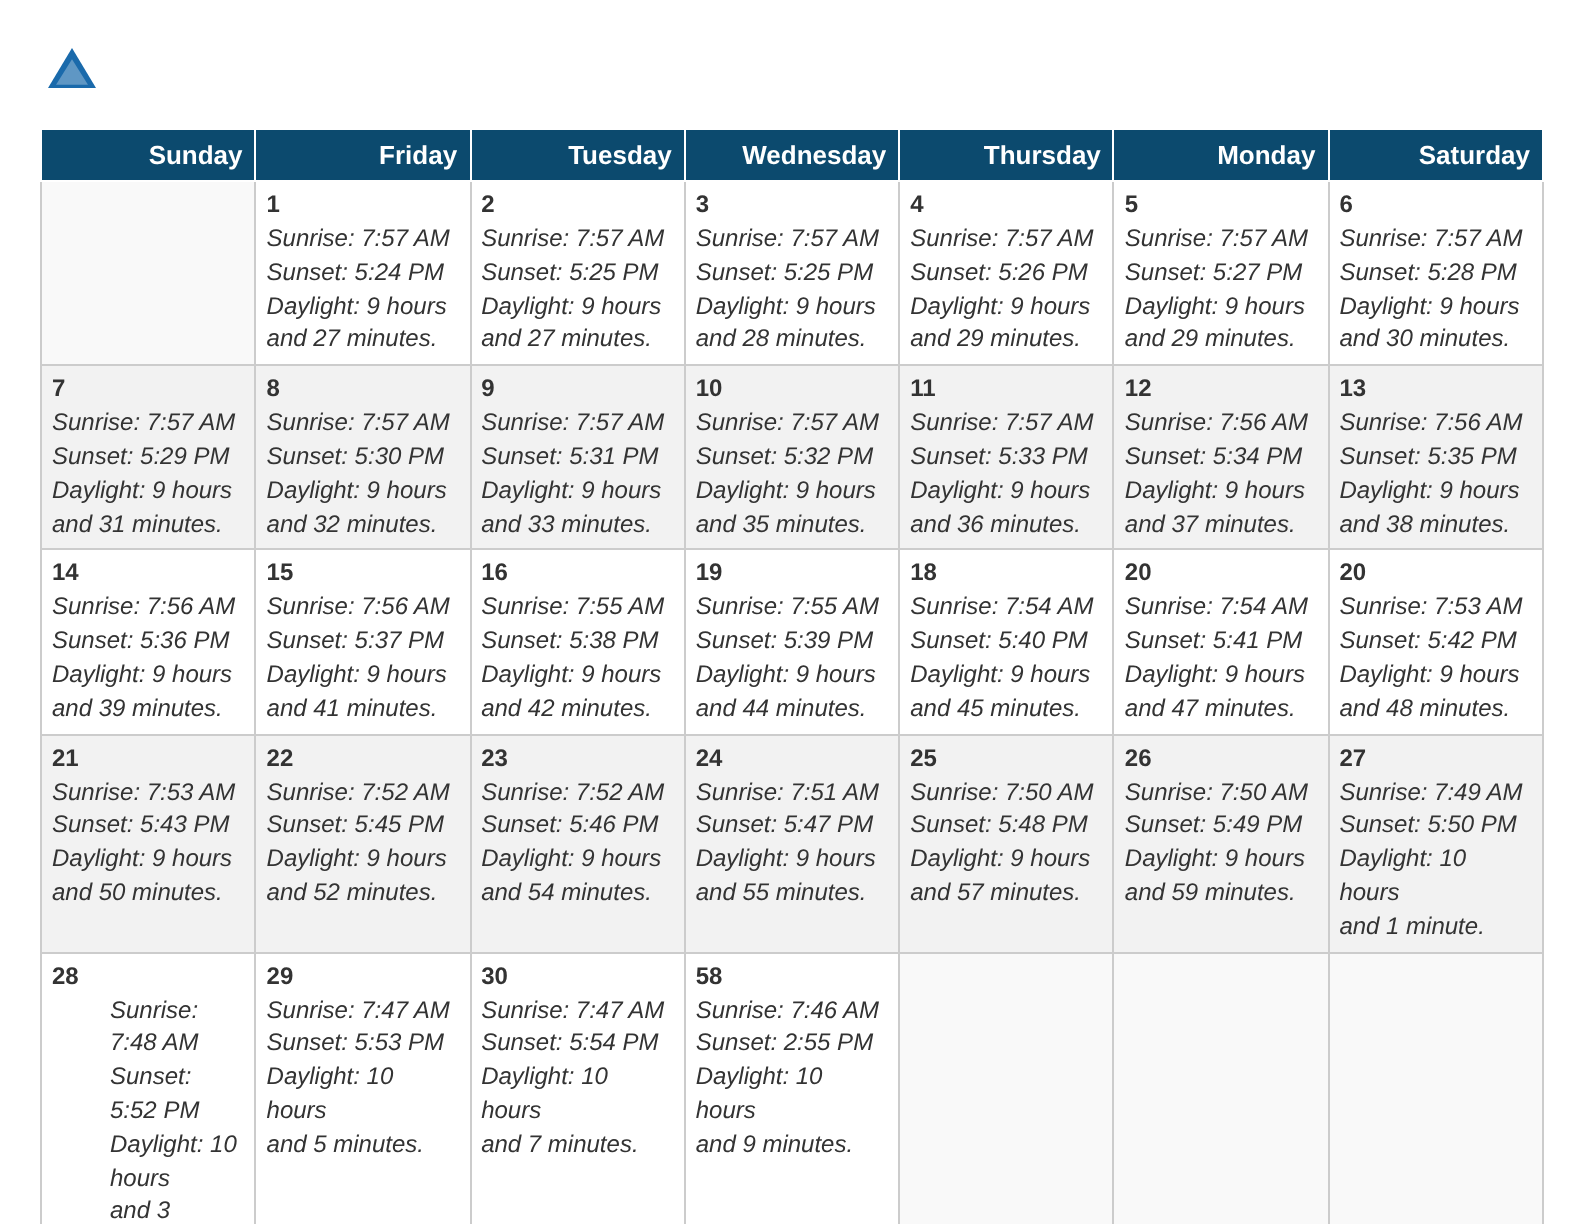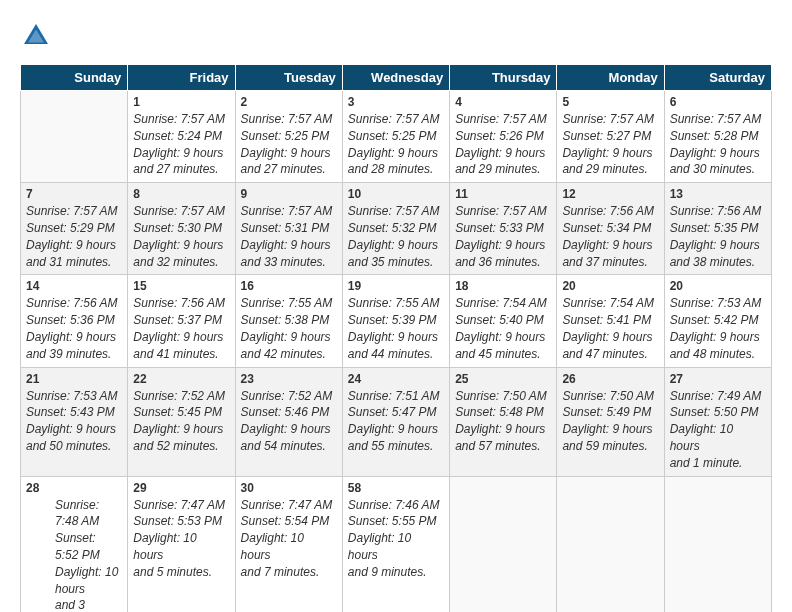--- a/index.html
+++ b/index.html
@@ -348,21 +348,21 @@
           <td>
             <span class="day-num">30</span>
             <div class="day-info" style="white-space: pre-line;">Sunrise: 7:47 AM
 Sunset: 5:54 PM
 Daylight: 10 hours
 and 7 minutes.</div>
           </td>
           <td>
             <span class="day-num">58</span>
             <div class="day-info" style="white-space: pre-line;">Sunrise: 7:46 AM
-Sunset: 5:55 PM
+Sunset: 2:55 PM
 Daylight: 10 hours
 and 9 minutes.</div>
           </td>
           <td class="empty"></td>
           <td class="empty"></td>
           <td class="empty"></td>
         </tr>
       </tbody>
   </table>
 </div>

